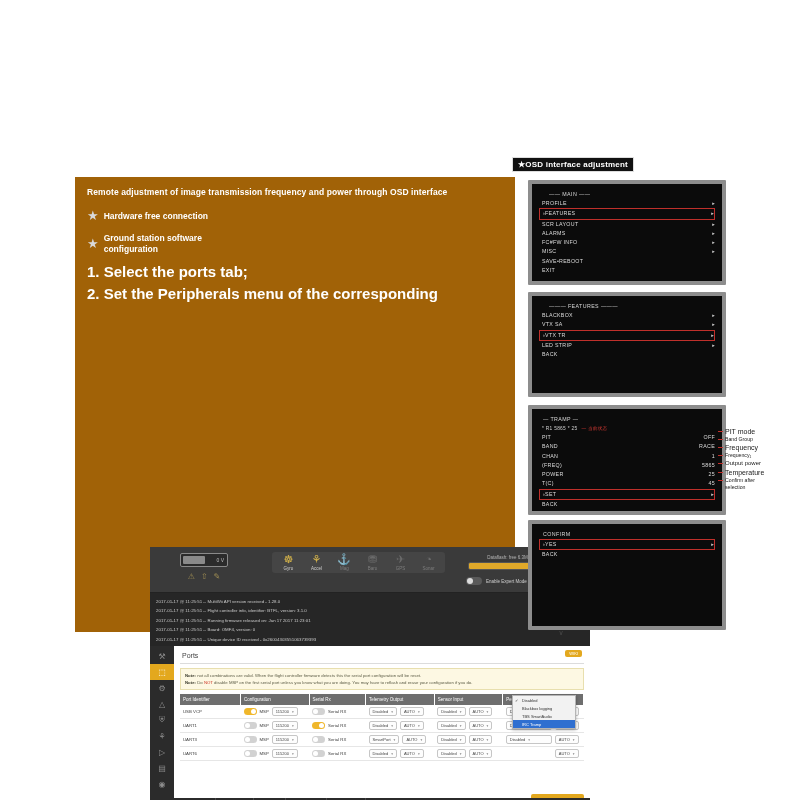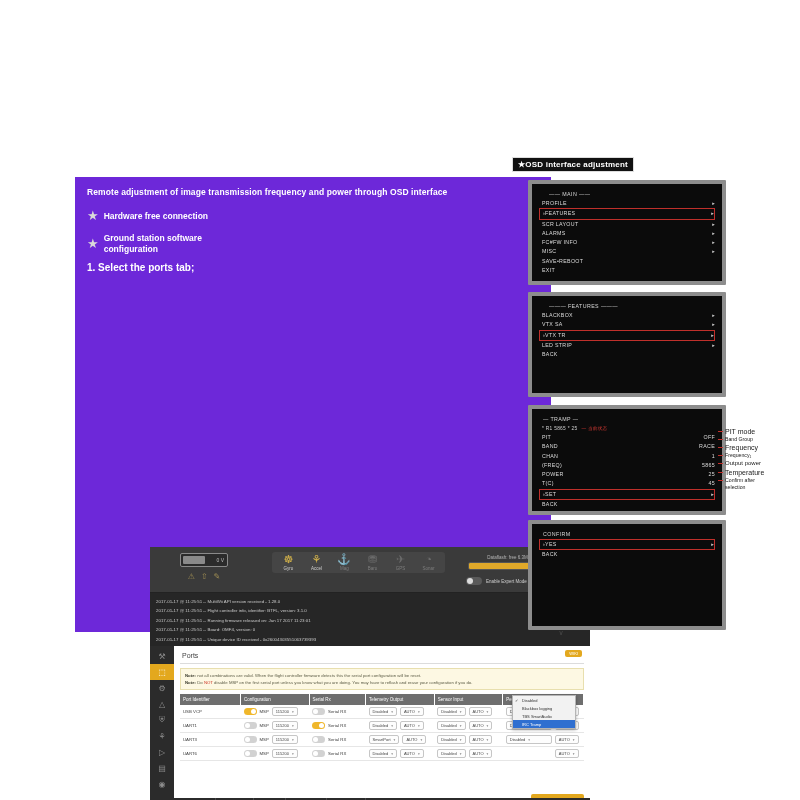--- a/index.html
+++ b/index.html
@@ -1,27 +1,27 @@
 <!DOCTYPE html>
 <html><head>
 <meta charset="utf-8">
 <style>
   html,body{margin:0;padding:0;background:#fff;}
   body{width:800px;height:800px;font-family:"Liberation Sans",sans-serif;overflow:hidden;position:relative;}
   .stage{position:absolute;left:0;top:0;width:800px;height:800px;background:#ffffff;}
 
   
-  .left-panel{position:absolute;left:75px;top:177px;width:440px;height:455px;background:#6d28d9;padding-left:36px;}
+  .left-panel{position:absolute;left:75px;top:177px;width:440px;height:455px;background:#a16207;}
   .instr{position:absolute;left:12px;top:10px;width:418px;color:#ffffff;}
   .instr .t1{font-size:8.5px;font-weight:bold;line-height:1.35;letter-spacing:.1px;}
   .instr .sec{margin-top:11px;display:flex;align-items:center;gap:5px;}
   .star{color:#d9d9d9;font-size:13px;line-height:1;}
   .sec-lbl{font-size:8.5px;font-weight:bold;line-height:1.2;}
   .instr .t2{font-size:10px;font-weight:bold;line-height:1.3;margin-top:4px;}
-  .instr .t3{font-size:10px;font-weight:bold;line-height:1.45;margin-top:7px;}
+  .instr .t3{font-size:15px;font-weight:bold;line-height:1.45;margin-top:7px;}
 
   
   .bf{position:absolute;left:75px;top:370px;width:440px;height:262px;background:#2d2d2d;overflow:hidden;}
   .bf-top{position:relative;height:45px;background:#3a3a3a;border-bottom:1px solid #222;}
   .tb-group{position:absolute;top:6px;display:flex;flex-direction:column;gap:2px;}
   .batt{width:48px;height:14px;border:1px solid #8a8a8a;border-radius:2px;display:flex;align-items:center;justify-content:flex-end;padding-right:3px;box-sizing:border-box;background:#2b2b2b;}
   .batt .cell{width:22px;height:8px;background:#8a8a8a;border-radius:1px;margin-right:auto;margin-left:2px;}
   .batt .v{font-size:5px;color:#bdbdbd;}
   .batt-row2{display:flex;gap:6px;justify-content:center;align-items:center;height:14px;}
   .batt-row2 span{font-size:8px;color:#9b8a52;}
@@ -113,20 +113,21 @@
       </div>
       <div class="sec">
         <span class="star">★</span>
         <span class="sec-lbl">
           <span>Ground station software</span><br>
           <span>configuration</span>
         </span>
       </div>
       <div class="t3">
         <div>1. Select the ports tab;</div>
+        <div>2. Set the Peripherals menu of the corresponding</div>
       </div>
     </div>
 
     <div class="bf">
 
       <div class="bf-top">
         <div class="tb-group" style="left:30px;">
           <div class="batt">
             <span class="cell"></span>
             <span class="v">0 V</span>

